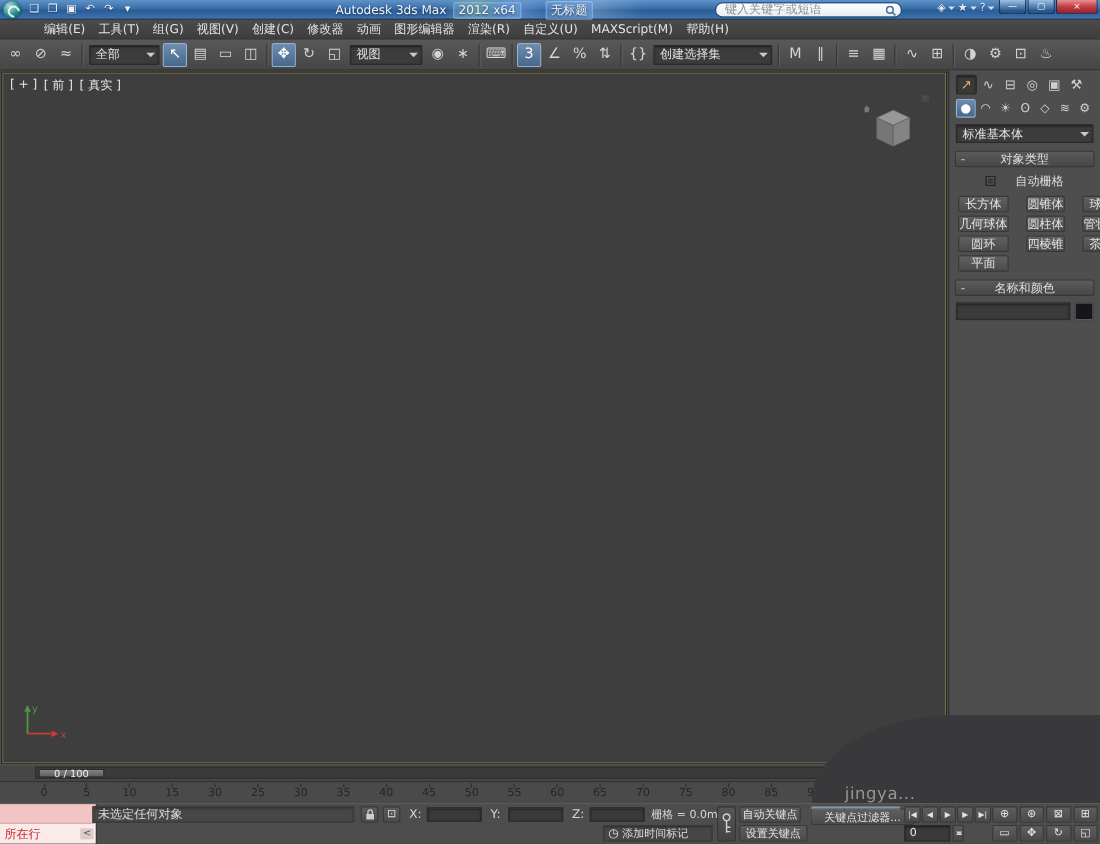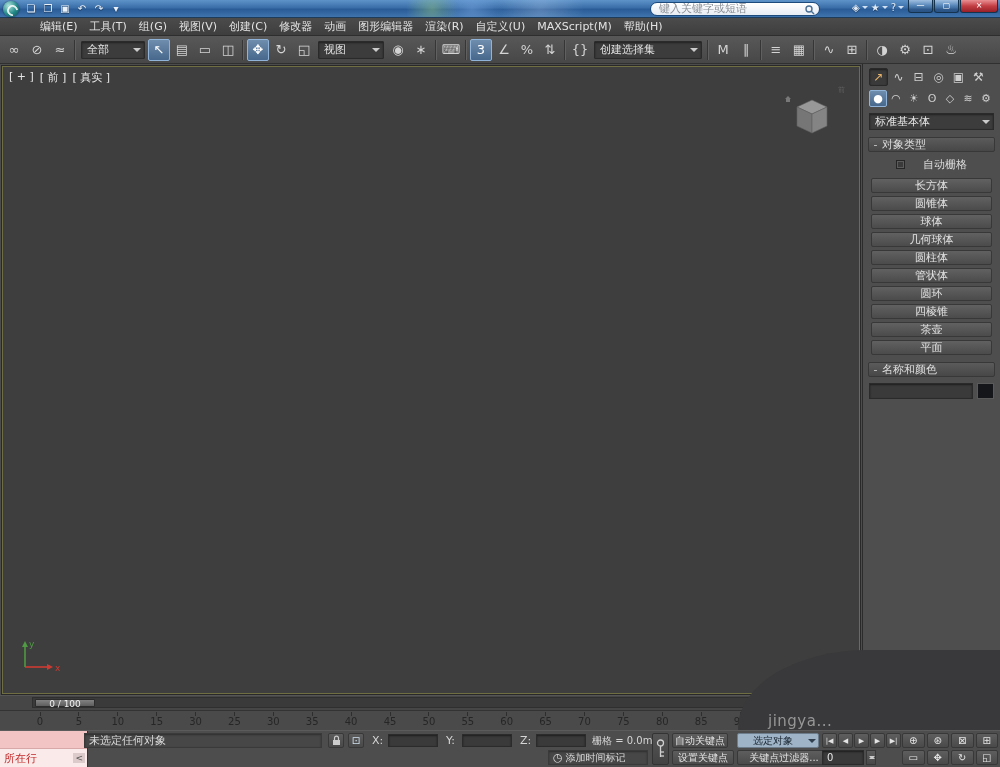--- a/index.html
+++ b/index.html
@@ -70,24 +70,24 @@
   .ptab.active{background:#3a3a3a;border:1px solid #292929;box-shadow:inset 0 1px 2px rgba(0,0,0,.5);color:#e8b36a}
   #panel-cats{display:flex;align-items:center;padding:4px 4px 0 6px}
   .pcat{width:18px;height:17px;display:flex;align-items:center;justify-content:center;color:#cfcfcf;font-size:11px;border:1px solid transparent;border-radius:2px}
   .pcat.active{background:linear-gradient(#6f8dad,#47688c);border:1px solid var(--accent,#8fb3d9);color:#fff}
   .pdrop{height:17px;margin:6px 6px 0;background:#3c3c3c;border:1px solid #2a2a2a;box-shadow:inset 0 1px 2px rgba(0,0,0,.45);
     color:#e6e6e6;font-size:11px;display:flex;align-items:center;padding:0 16px 0 5px;position:relative}
   .pdrop::after{content:"";position:absolute;right:3px;top:6px;border:4px solid transparent;border-top-color:#cbcbcb}
   .rollout-h{margin:7px 5px 0;height:15px;background:linear-gradient(#5b5b5b,#474747);border:1px solid #383838;border-radius:2px;
     display:flex;align-items:center;color:#dedede;font-size:11px}
   .rollout-h .minus{width:13px;text-align:center;color:#c9c9c9}
-  .rollout-h .rtitle{flex:1;text-align:left;padding-right:13px}
+  .rollout-h .rtitle{flex:1;text-align:center;padding-right:13px}
   .agrow{display:flex;align-items:center;justify-content:center;gap:18px;margin-top:5px;color:#dcdcdc}
   .cbx{width:9px;height:9px;background:#3a3a3a;border:1px solid #262626;box-shadow:0 0 0 1px #5c5c5c inset}
-  .obj-grid{display:grid;grid-template-columns:1fr;gap:3px 16px;margin:6px 8px 0}
+  .obj-grid{display:grid;grid-template-columns:1fr 1fr 1fr;gap:3px 16px;margin:6px 8px 0}
   .pbtn{height:15px;background:linear-gradient(#616161,#4b4b4b);border:1px solid #383838;border-radius:2px;color:#e2e2e2;
     font-size:11px;display:flex;align-items:center;justify-content:center;white-space:nowrap}
   .ncrow{display:flex;align-items:center;gap:4px;margin:6px 6px 0}
   .ninput{flex:1;height:16px;background:#3a3a3a;border:1px solid #2a2a2a;box-shadow:inset 0 1px 2px rgba(0,0,0,.5)}
   .nswatch{width:17px;height:16px;background:#14161a;border:1px solid #5a5a5a}
 
   
   #timeslider{position:absolute;left:0;top:695px;width:862px;height:15px;background:#464646;border-top:1px solid #565656}
   .ts-track{position:absolute;left:32px;right:8px;top:1px;bottom:2px;background:#3a3a3a;border:1px solid #2f2f2f}
   .ts-handle{position:absolute;left:2px;top:1px;width:60px;height:8px;background:linear-gradient(#828282,#5e5e5e);
@@ -114,21 +114,21 @@
   .sfield{position:absolute;height:13px;background:#3a3a3a;border:1px solid #2b2b2b;box-shadow:inset 0 1px 2px rgba(0,0,0,.5)}
   .sicon{position:absolute;width:16px;height:15px;display:flex;align-items:center;justify-content:center;
     background:linear-gradient(#5c5c5c,#494949);border:1px solid #383838;border-radius:2px;color:#cfe0ee;font-size:10px}
   .sbtn{background:linear-gradient(#5e5e5e,#4a4a4a);border:1px solid #383838;border-radius:2px;color:#e4e4e4;font-size:10px;
     display:flex;align-items:center;justify-content:center;white-space:nowrap}
   #btn-autokey{position:absolute;left:672px;top:2px;width:56px;height:15px}
   #btn-setkey{position:absolute;left:672px;top:19px;width:62px;height:15px}
   #drop-selmode{position:absolute;left:737px;top:2px;width:82px;height:15px;background:var(--selected_dropdown,#9fb4c7);
     color:#16222e;border:1px solid #6d7d8c;position:absolute;padding-right:10px}
   #drop-selmode::after{content:"";position:absolute;right:2px;top:5px;border:4px solid transparent;border-top-color:#30404f}
-  #btn-keyfilters{position:absolute;left:737px;top:19px;width:94px;height:15px}
+  #btn-keyfilters{position:absolute;left:737px;top:4px;width:94px;height:15px}
   #bigkey{position:absolute;left:652px;top:2px;width:17px;height:32px;background:linear-gradient(#555,#434343);
     border:1px solid #333;border-radius:2px;display:flex;align-items:center;justify-content:center}
   #playback{position:absolute;left:822px;top:2px;display:flex;gap:1px}
   .pbk{width:15px;height:15px;font-size:7px}
   #timefield{position:absolute;left:822px;top:19px;width:42px;height:15px;background:#3a3a3a;border:1px solid #2b2b2b;
     box-shadow:inset 0 1px 2px rgba(0,0,0,.5);color:#e6e6e6;font-size:10px;display:flex;align-items:center;padding-left:4px}
   #timespin{position:absolute;left:866px;top:19px;width:10px;height:15px;background:linear-gradient(#5c5c5c,#484848);
     border:1px solid #383838}
   #timespin::before{content:"";position:absolute;left:2px;top:2px;border:3px solid transparent;border-bottom-color:#ccc}
   #timespin::after{content:"";position:absolute;left:2px;bottom:2px;border:3px solid transparent;border-top-color:#ccc}
@@ -143,20 +143,25 @@
   <span id="app-logo"></span>
   <span id="qat">
 
   <span class="qat-i">❏</span>
       <span class="qat-i">❐</span>
       <span class="qat-i">▣</span>
       <span class="qat-i">↶</span>
       <span class="qat-i">↷</span>
       <span class="qat-i">▾</span>
     </span>
+  <div id="title-text">
+    <span>Autodesk 3ds Max</span>
+    <span class="vbadge">2012 x64</span>
+    <span class="vbadge doc">无标题</span>
+  </div>
   <div id="search">
     <span class="ph">键入关键字或短语</span>
     <svg width="10" height="10" viewBox="0 0 10 10">
       <circle cx="4" cy="4" r="3" fill="none" stroke="#4a6d92" stroke-width="1.4"></circle>
       <line x1="6.3" y1="6.3" x2="9" y2="9" stroke="#4a6d92" stroke-width="1.4"></line>
     </svg>
   </div>
   <div id="infocenter">
 
   <span class="ic">◈</span>

